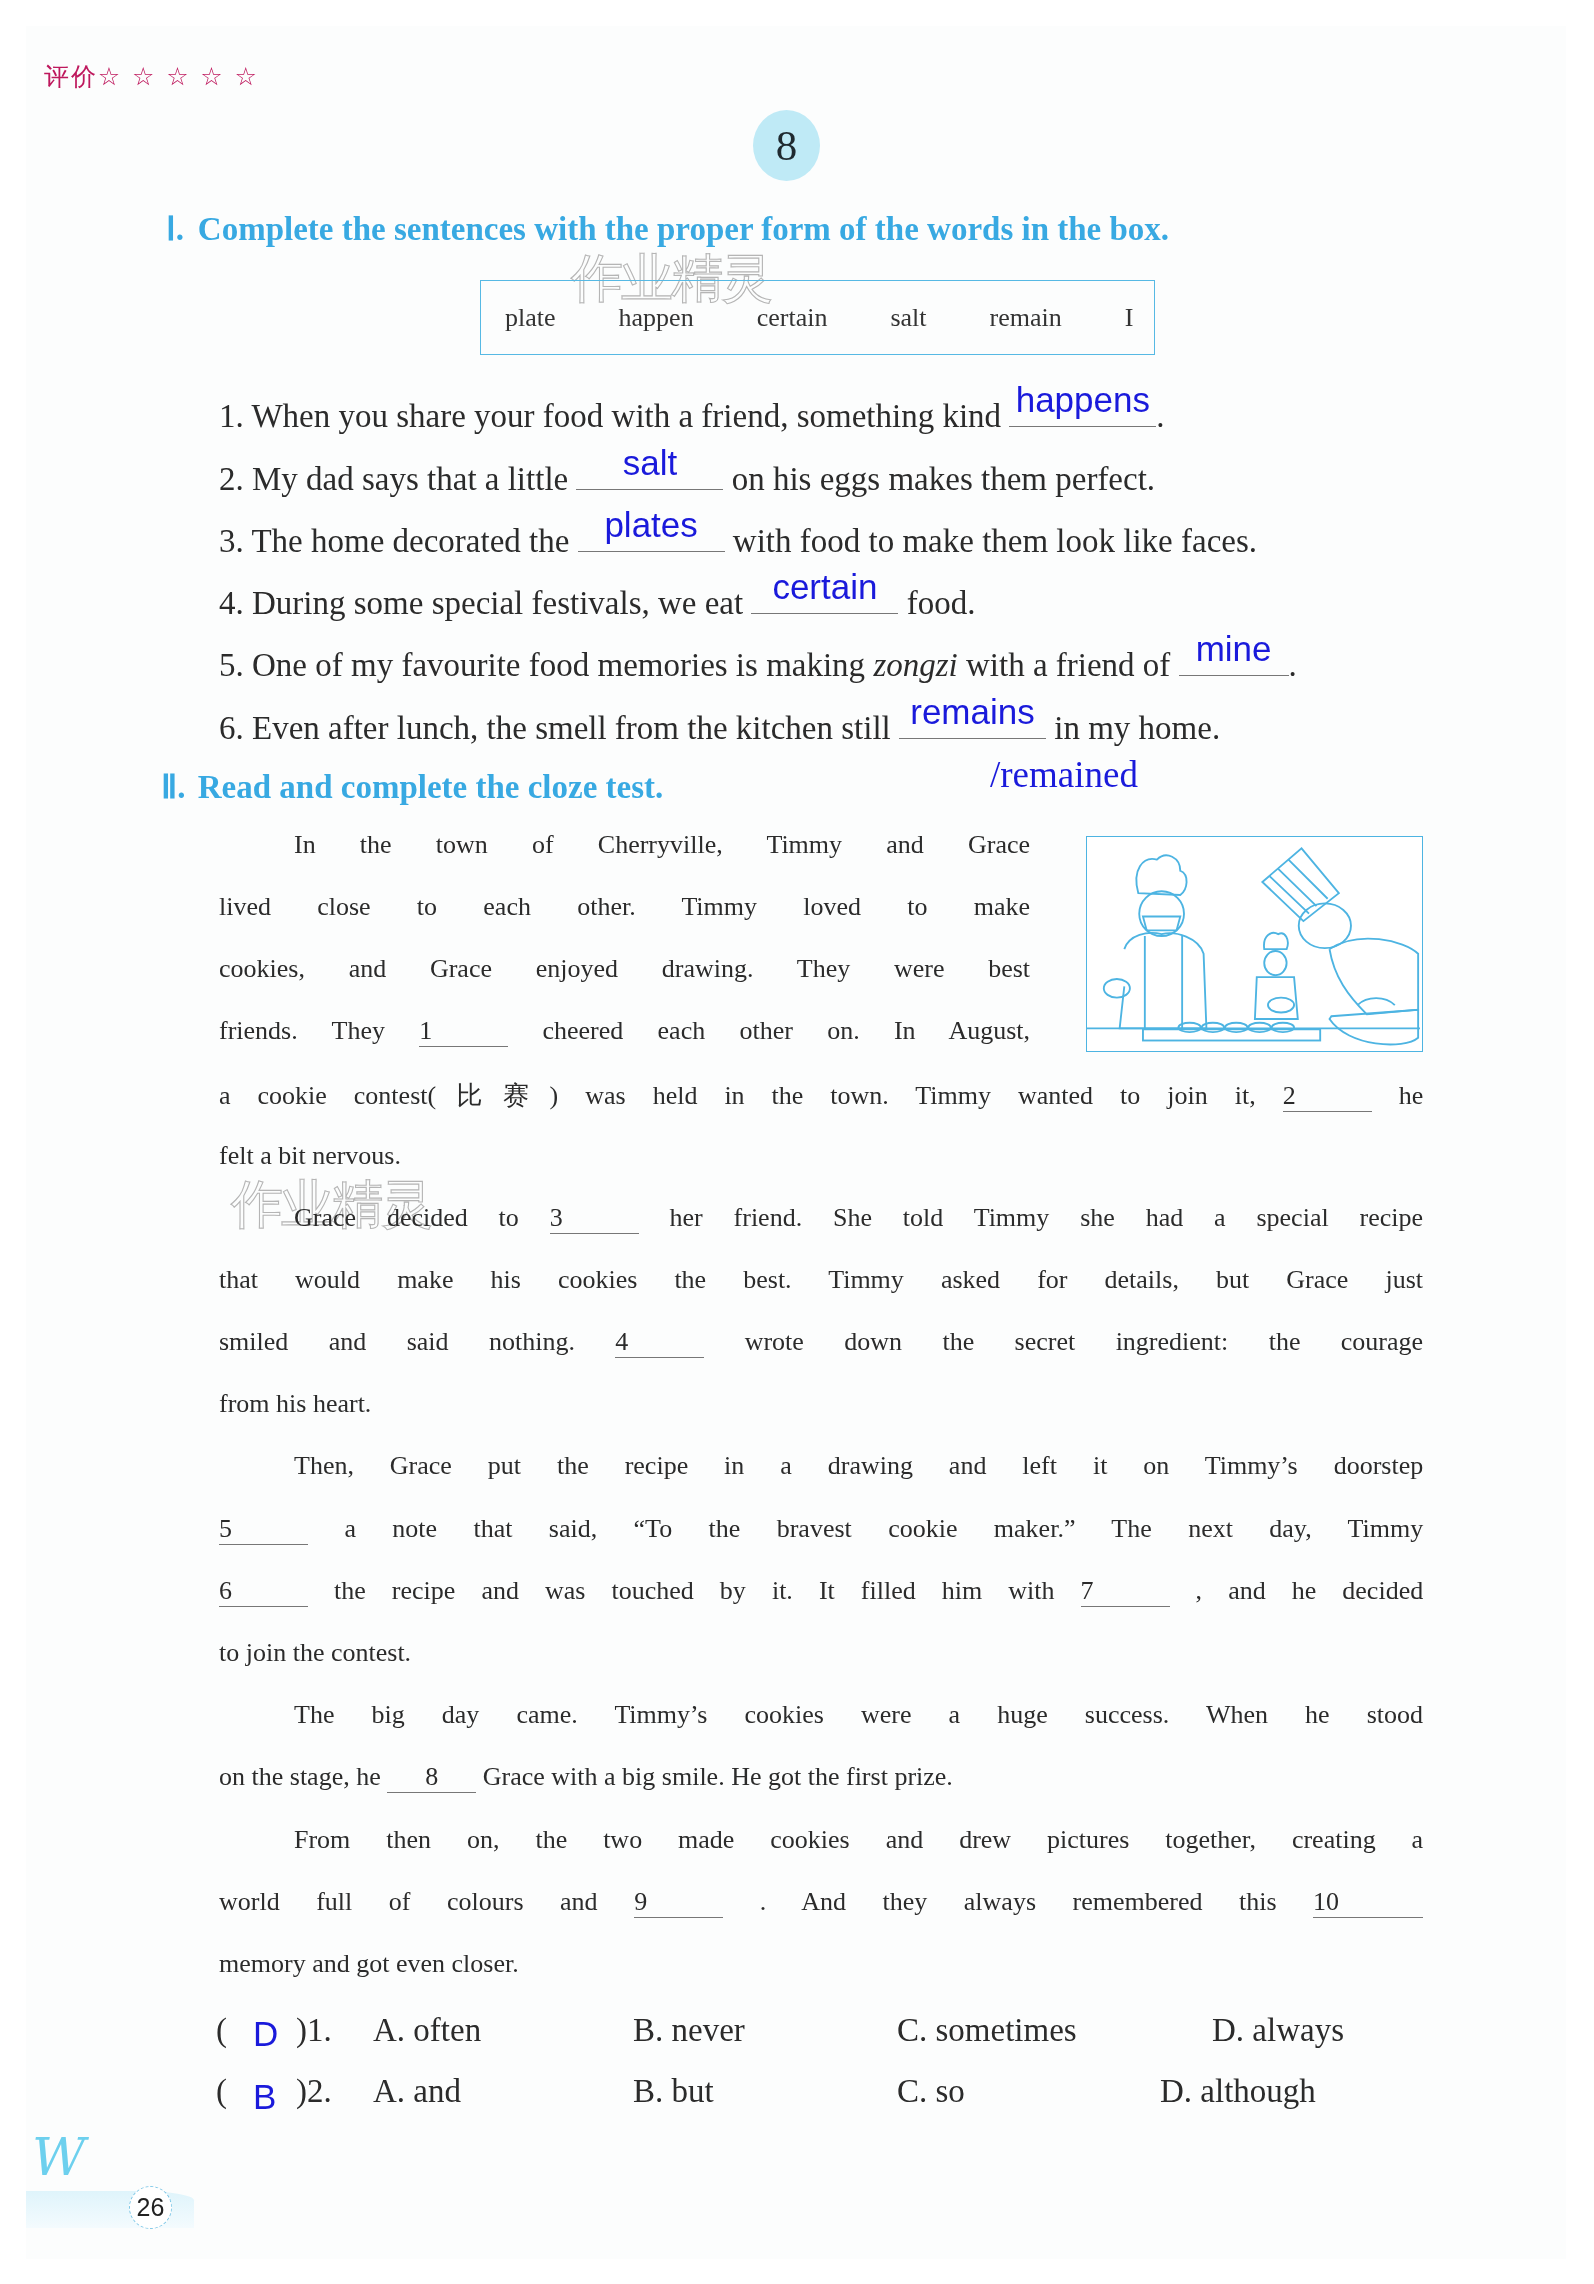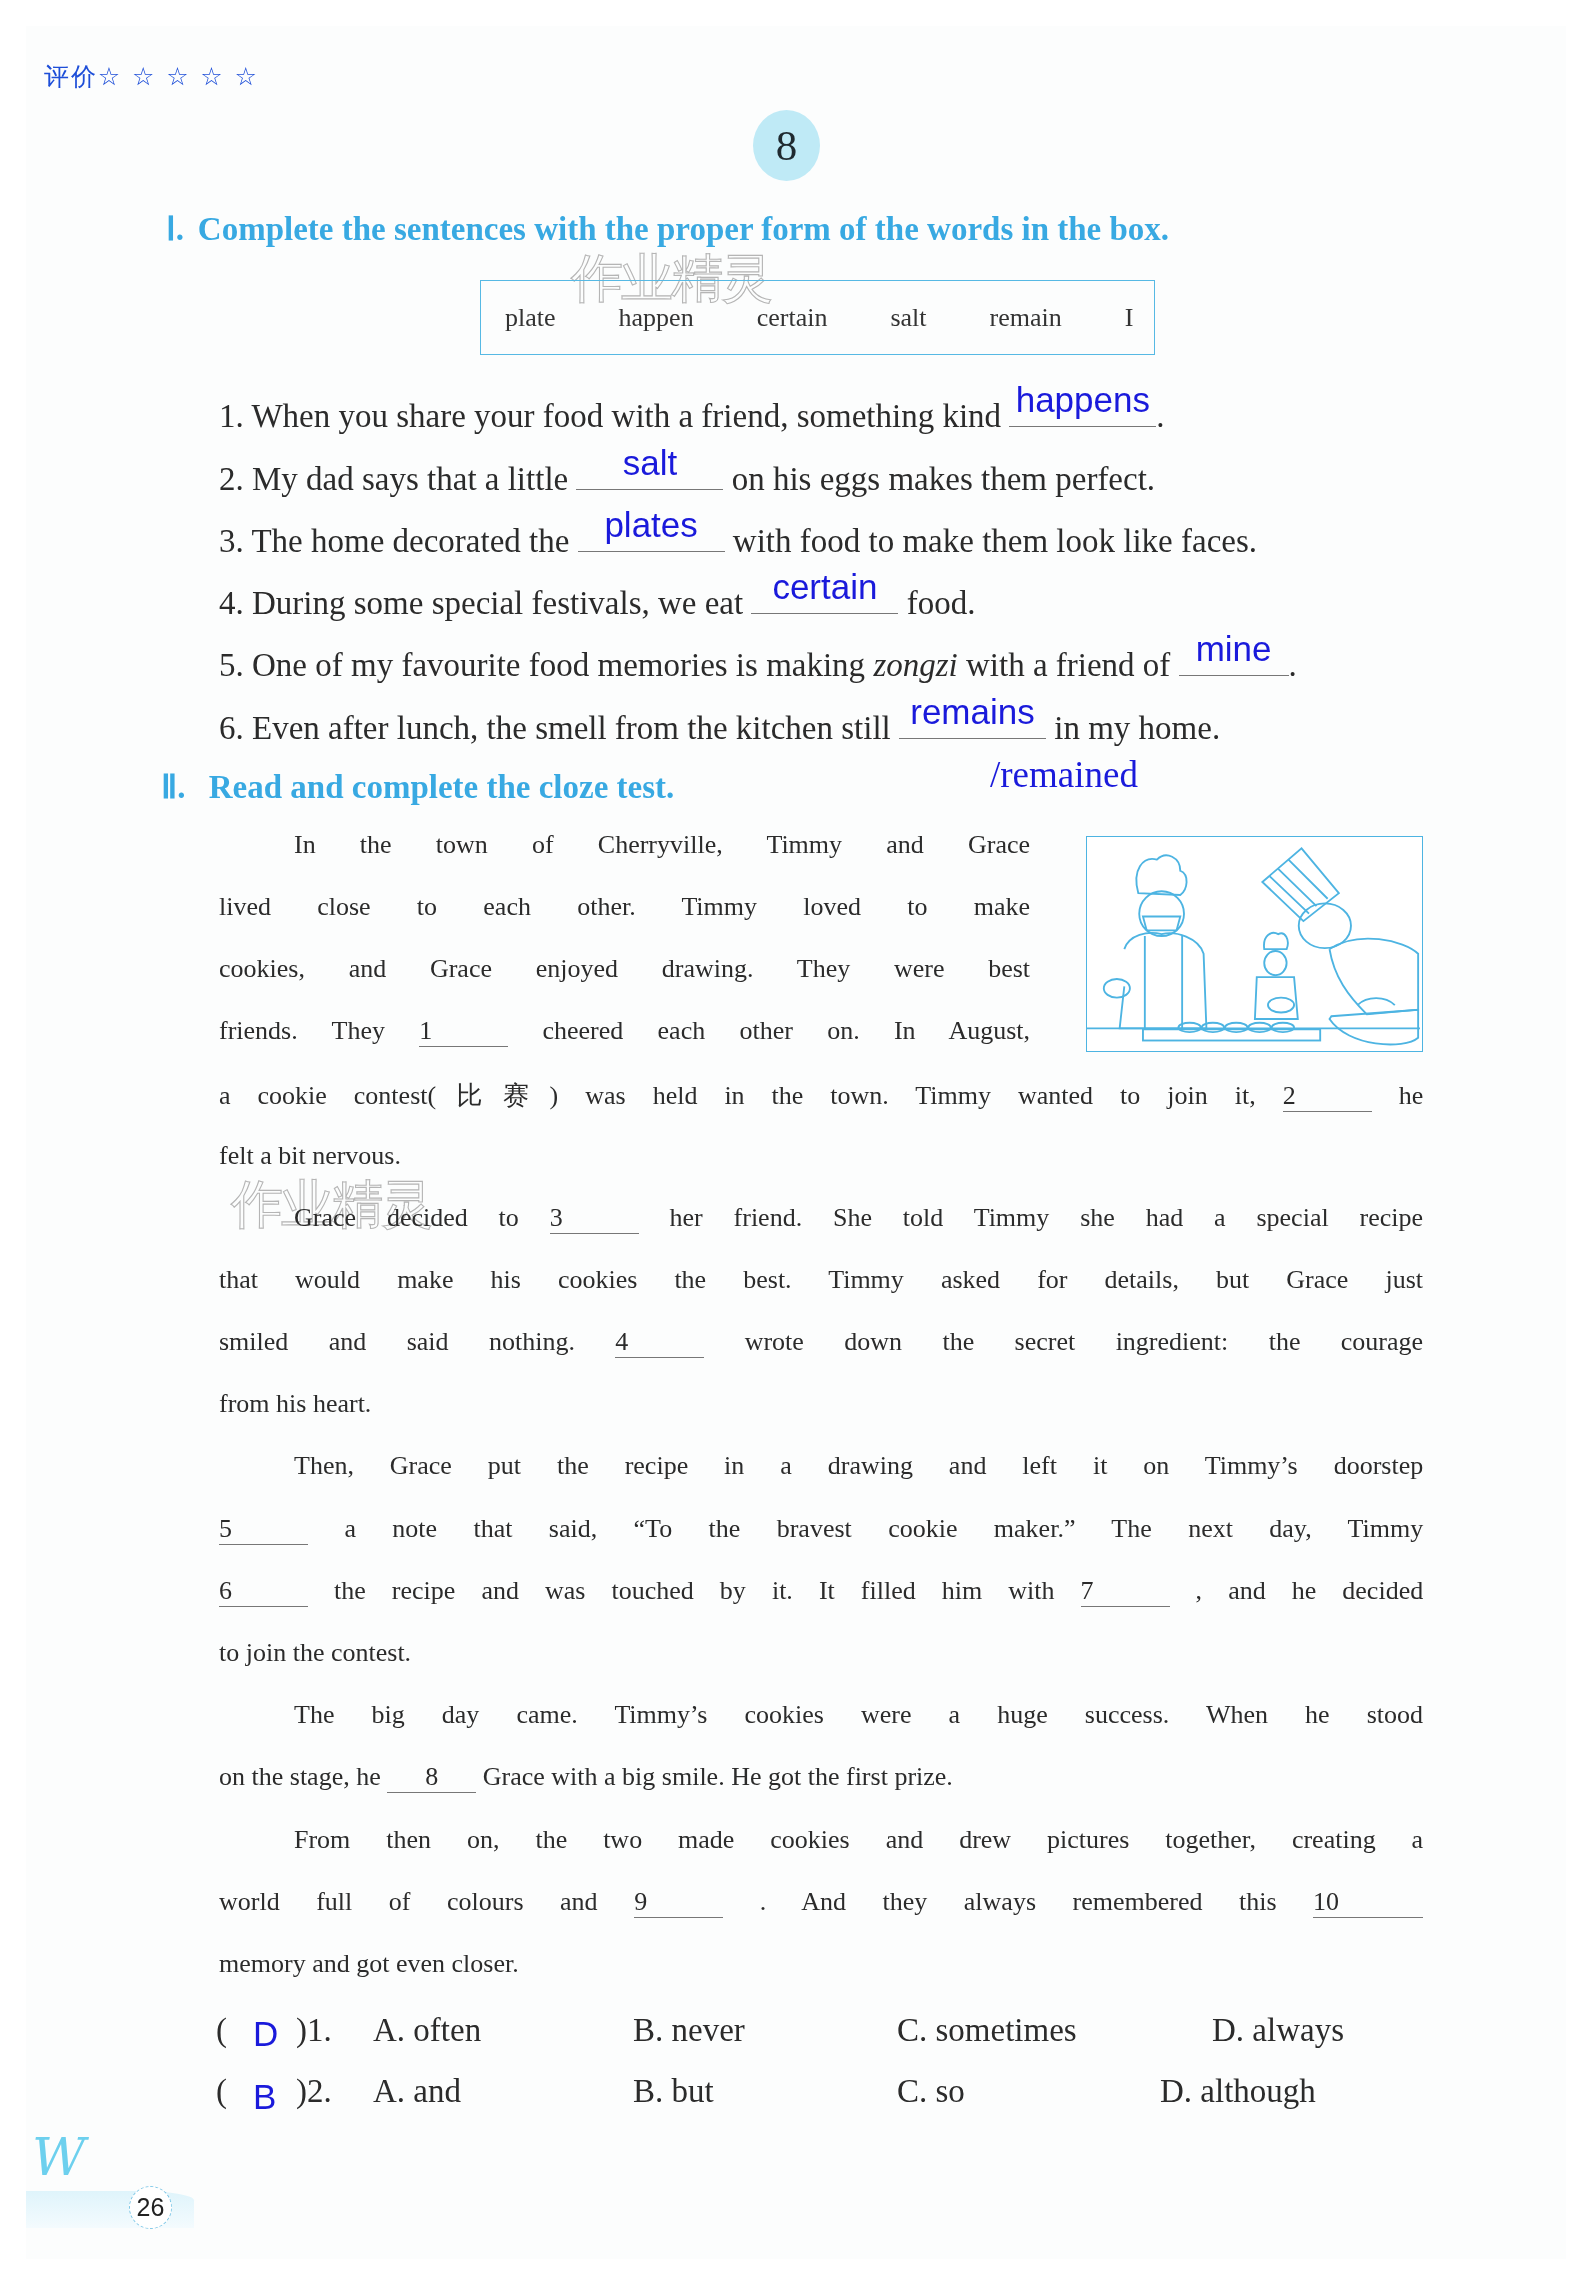--- a/index.html
+++ b/index.html
@@ -1,20 +1,20 @@
 <!DOCTYPE html>
 <html style="font-size:15px"><head>
 <meta charset="utf-8">
 <style>
   html, body { margin:0; padding:0; }
   body { width:1594px; height:2285px; background:#ffffff; position:relative; overflow:hidden;
          font-family:"Liberation Serif", "DejaVu Serif", serif; color:#2b2b2b; }
   .page { position:absolute; left:26px; top:26px; width:1540px; height:2233px; background:#fcfdfd; }
   .abs { position:absolute; white-space:nowrap; }
-  .rating { left:44px; top:60px; font-family:"DejaVu Sans", sans-serif; font-size:25px; color:#1d4ed8; letter-spacing:1.9px; }
+  .rating { left:44px; top:60px; font-family:"DejaVu Sans", sans-serif; font-size:25px; color:#be185d; letter-spacing:1.9px; }
   .unit-badge { left:753px; top:110px; width:67px; height:71px; border-radius:50%; background:#bfeaf6;
                 display:flex; align-items:center; justify-content:center; font-size:43px; color:#1f2a30; }
   .heading { font-family:"Liberation Serif", serif; font-weight:bold; color:#38a9e2; font-size:33px; }
   .word-box { left:480px; top:280px; width:675px; height:75px; border:1.9px solid #56b9e4; box-sizing:border-box;
               display:flex; align-items:center; justify-content:space-between; padding:0 20.5px 0 24px;
               font-size:26px; color:#333; }
   .sent { left:219px; font-size:33px; color:#2b2b2b; }
   .blank { display:inline-block; border-bottom:1.9px solid #777; text-align:center; position:relative; height:32px; vertical-align:baseline; }
   .ans { color:#1a1adb; font-family:"Liberation Sans", sans-serif; font-size:35px; position:absolute; left:0; right:0; bottom:5.6px; text-align:center; }
   .ans-extra { left:990px; top:753px; color:#1a1adb; font-family:"Liberation Serif", serif; font-size:37px; }
@@ -82,21 +82,21 @@
   <span>One of my favourite food memories is making </span><i>zongzi</i><span> with a friend of </span><span class="blank" style="width:110px;"><span class="ans">mine</span></span><span>.</span>
 </div>
 <div class="abs sent" style="top:706px;">
   <span>6.</span>
   <span>Even after lunch, the smell from the kitchen still </span><span class="blank" style="width:147px;"><span class="ans">remains</span></span><span> in my home.</span>
 </div>
 <div class="abs ans-extra">/remained</div>
 
 <div class="abs heading" style="left:161px;top:767px;">
   <span>Ⅱ.</span>
-  <span style="margin-left:15px;">Read and complete the cloze test.</span>
+  <span style="margin-left:4px;">Read and complete the cloze test.</span>
 </div>
 
 <div class="abs illus">
   <svg width="333" height="213" viewBox="0 0 357 228" fill="none" stroke="#4db4e2" stroke-width="2">
 
     <path d="M55 60 C48 35 60 20 75 24 C85 14 100 22 100 36 C110 40 108 56 100 62 Z"></path>
     <ellipse cx="80" cy="82" rx="24" ry="24"></ellipse>
     <path d="M60 85 L100 85 L96 100 L64 100 Z"></path>
     <path d="M40 120 C45 105 65 100 80 104 C95 100 120 108 125 125 L128 205 L35 205 L40 160"></path>
     <path d="M62 106 L62 205 M102 106 L102 205"></path>

